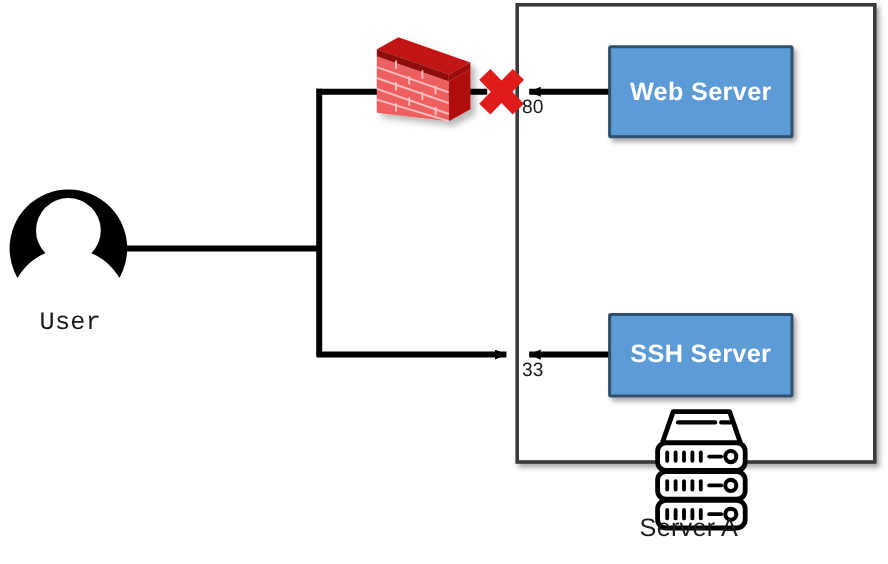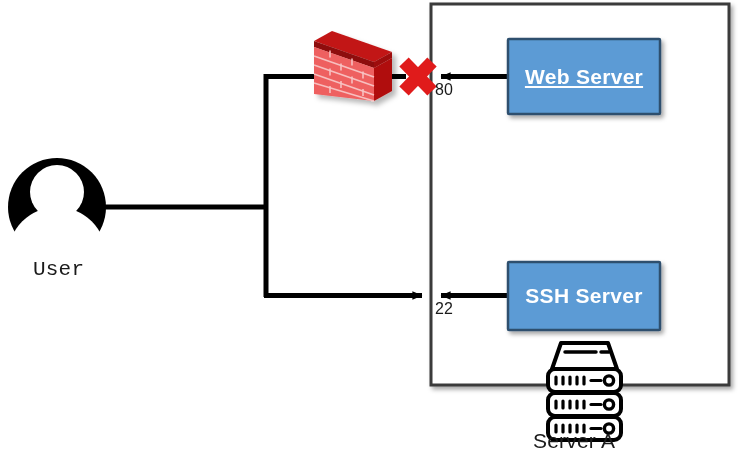--- a/index.html
+++ b/index.html
@@ -180,26 +180,26 @@
         <line x1="563" y1="425" x2="563" y2="432"></line>
         <line x1="570" y1="425" x2="570" y2="432"></line>
         <line x1="577" y1="425" x2="577" y2="432"></line>
         <line x1="584" y1="425" x2="584" y2="432"></line>
         <line x1="591" y1="428.5" x2="601" y2="428.5"></line>
       </g>
       <circle cx="609" cy="428.5" r="4.6" fill="#ffffff" stroke="#000000" stroke-width="3.4"></circle>
     </g>
   </svg>
 
-  <div class="box-label" style="left:508px; top:39px; width:152px; height:75px;text-decoration:underline;">Web Server</div>
+  <div class="box-label" style="left:508px; top:39px; width:152px; height:75px;">Web Server</div>
 
   <div class="box-label" style="left:508px; top:262px; width:152px; height:68px;">SSH Server</div>
 
   <div class="lbl lbl-node" style="left:33px; top:258px;font-family:Liberation Mono, monospace;">User</div>
 
 
   <div class="lbl lbl-node" style="left:533px; top:429px;">Server A</div>
 
   <div class="lbl lbl-port" style="left:435px; top:81px;">80</div>
 
-  <div class="lbl lbl-port" style="left:435px; top:300px;">22</div>
+  <div class="lbl lbl-port" style="left:435px; top:300px;">33</div>
 
 </div>
 
 </body></html>

